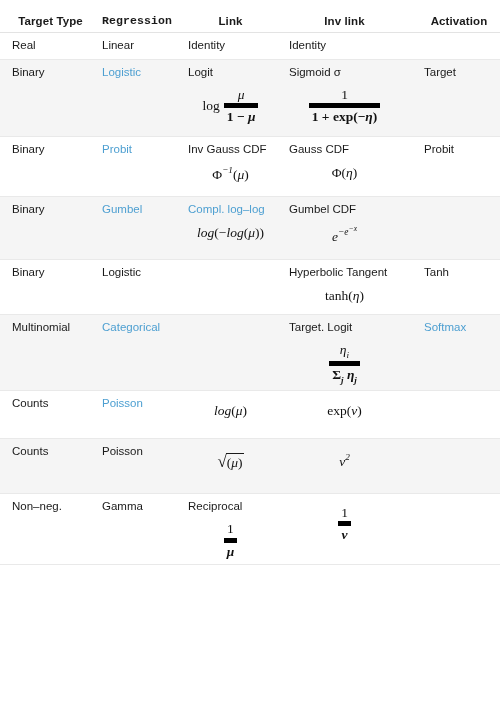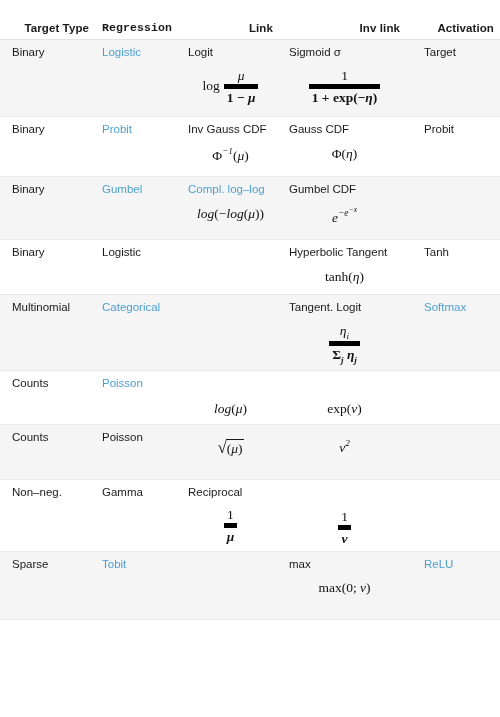--- a/index.html
+++ b/index.html
@@ -22,25 +22,25 @@
     font-size: 11.5px;
   }
 
   .glm-table col.c-target { width: 95px; }
   .glm-table col.c-regression { width: 83px; }
   .glm-table col.c-link { width: 101px; }
   .glm-table col.c-invlink { width: 127px; }
   .glm-table col.c-activation { width: 94px; }
 
   thead th {
-    text-align: right;
+    text-align: center;
     font-weight: bold;
     font-size: 11.5px;
     color: #1a1a1a;
-    padding: 21px 6px 5px 12px;
+    padding: 14px 6px 5px 12px;
     border-bottom: 1px solid #e3e3e3;
     vertical-align: bottom;
     letter-spacing: 0.1px;
     margin-top: 40px;
   }
   thead th.col-regression { padding-left: 7px; font-family: Liberation Mono, monospace; }
   thead th.col-link { padding-left: 10px; }
   thead th.col-invlink { padding-left: 10px; }
   thead th.col-activation { padding-left: 18px; }
 
@@ -64,21 +64,21 @@
 
   .cell-label { display: block; white-space: nowrap; }
   .cell-formula {
     display: block;
     text-align: center;
     font-family: "Liberation Serif", serif;
     font-size: 13.5px;
     margin-top: 7px;
     color: #111;
   }
-  .cell-formula.nolabel { margin-top: 24px; }
+  .cell-formula.nolabel { margin-top: 6px; }
 
   .mi { font-style: italic; font-family: "Liberation Serif", serif; }
   .mup { font-style: normal; }
 
   
   .frac {
     display: inline-block;
     vertical-align: middle;
     text-align: center;
     line-height: 1.12;
@@ -128,20 +128,37 @@
     <tr>
       <th class="col-target">Target Type</th>
       <th class="col-regression">Regression</th>
       <th class="col-link">Link</th>
       <th class="col-invlink">Inv link</th>
       <th class="col-activation">Activation</th>
     </tr>
   </thead>
   <tbody>
 
+    <tr class="plain" style="height:25px">
+      <td class="col-target">
+        <span class="cell-label">Real</span>
+      </td>
+      <td class="col-regression">
+        <span class="cell-label">Linear</span>
+      </td>
+      <td class="col-link">
+        <span class="cell-label">Identity</span>
+      </td>
+      <td class="col-invlink">
+        <span class="cell-label">Identity</span>
+      </td>
+      <td class="col-activation">
+        <span class="cell-label"></span>
+      </td>
+    </tr>
 
     <tr class="shaded" style="height:77px">
       <td class="col-target">
         <span class="cell-label">Binary</span>
       </td>
       <td class="col-regression">
         <span class="cell-label link-blue">Logistic</span>
       </td>
       <td class="col-link">
         <span class="cell-label">Logit</span>
@@ -233,21 +250,21 @@
       <td class="col-target">
         <span class="cell-label">Multinomial</span>
       </td>
       <td class="col-regression">
         <span class="cell-label link-blue">Categorical</span>
       </td>
       <td class="col-link">
         <span class="cell-label"></span>
       </td>
       <td class="col-invlink">
-        <span class="cell-label">Tangent. Logit</span>
+        <span class="cell-label">Target. Logit</span>
         <span class="cell-formula" aria-label="eta i over sum over j of eta j">
           <span class="frac"><span class="num"><span class="mi">η</span><span class="sub">i</span></span><span class="den"><span class="sigma-sum">Σ</span><span class="sub">j</span> <span class="mi">η</span><span class="sub">j</span></span></span>
         </span>
       </td>
       <td class="col-activation">
         <span class="cell-label link-blue">Softmax</span>
       </td>
     </tr>
 
     <tr class="plain" style="height:48px">
@@ -310,36 +327,16 @@
       <td class="col-invlink">
         <span class="cell-formula nolabel" aria-label="one over nu">
           <span class="frac"><span class="num">1</span><span class="den"><span class="mi">ν</span></span></span>
         </span>
       </td>
       <td class="col-activation">
         <span class="cell-label"></span>
       </td>
     </tr>
 
-    <tr class="shaded" style="height:68px">
-      <td class="col-target">
-        <span class="cell-label">Sparse</span>
-      </td>
-      <td class="col-regression">
-        <span class="cell-label link-blue">Tobit</span>
-      </td>
-      <td class="col-link">
-        <span class="cell-label"></span>
-      </td>
-      <td class="col-invlink">
-        <span class="cell-label">max</span>
-        <span class="cell-formula" aria-label="max of zero and nu">
-          <span class="mup">max</span>(0; <span class="mi">ν</span>)
-        </span>
-      </td>
-      <td class="col-activation">
-        <span class="cell-label link-blue">ReLU</span>
-      </td>
-    </tr>
 
 
   </tbody>
 </table>
 
 </body></html>

